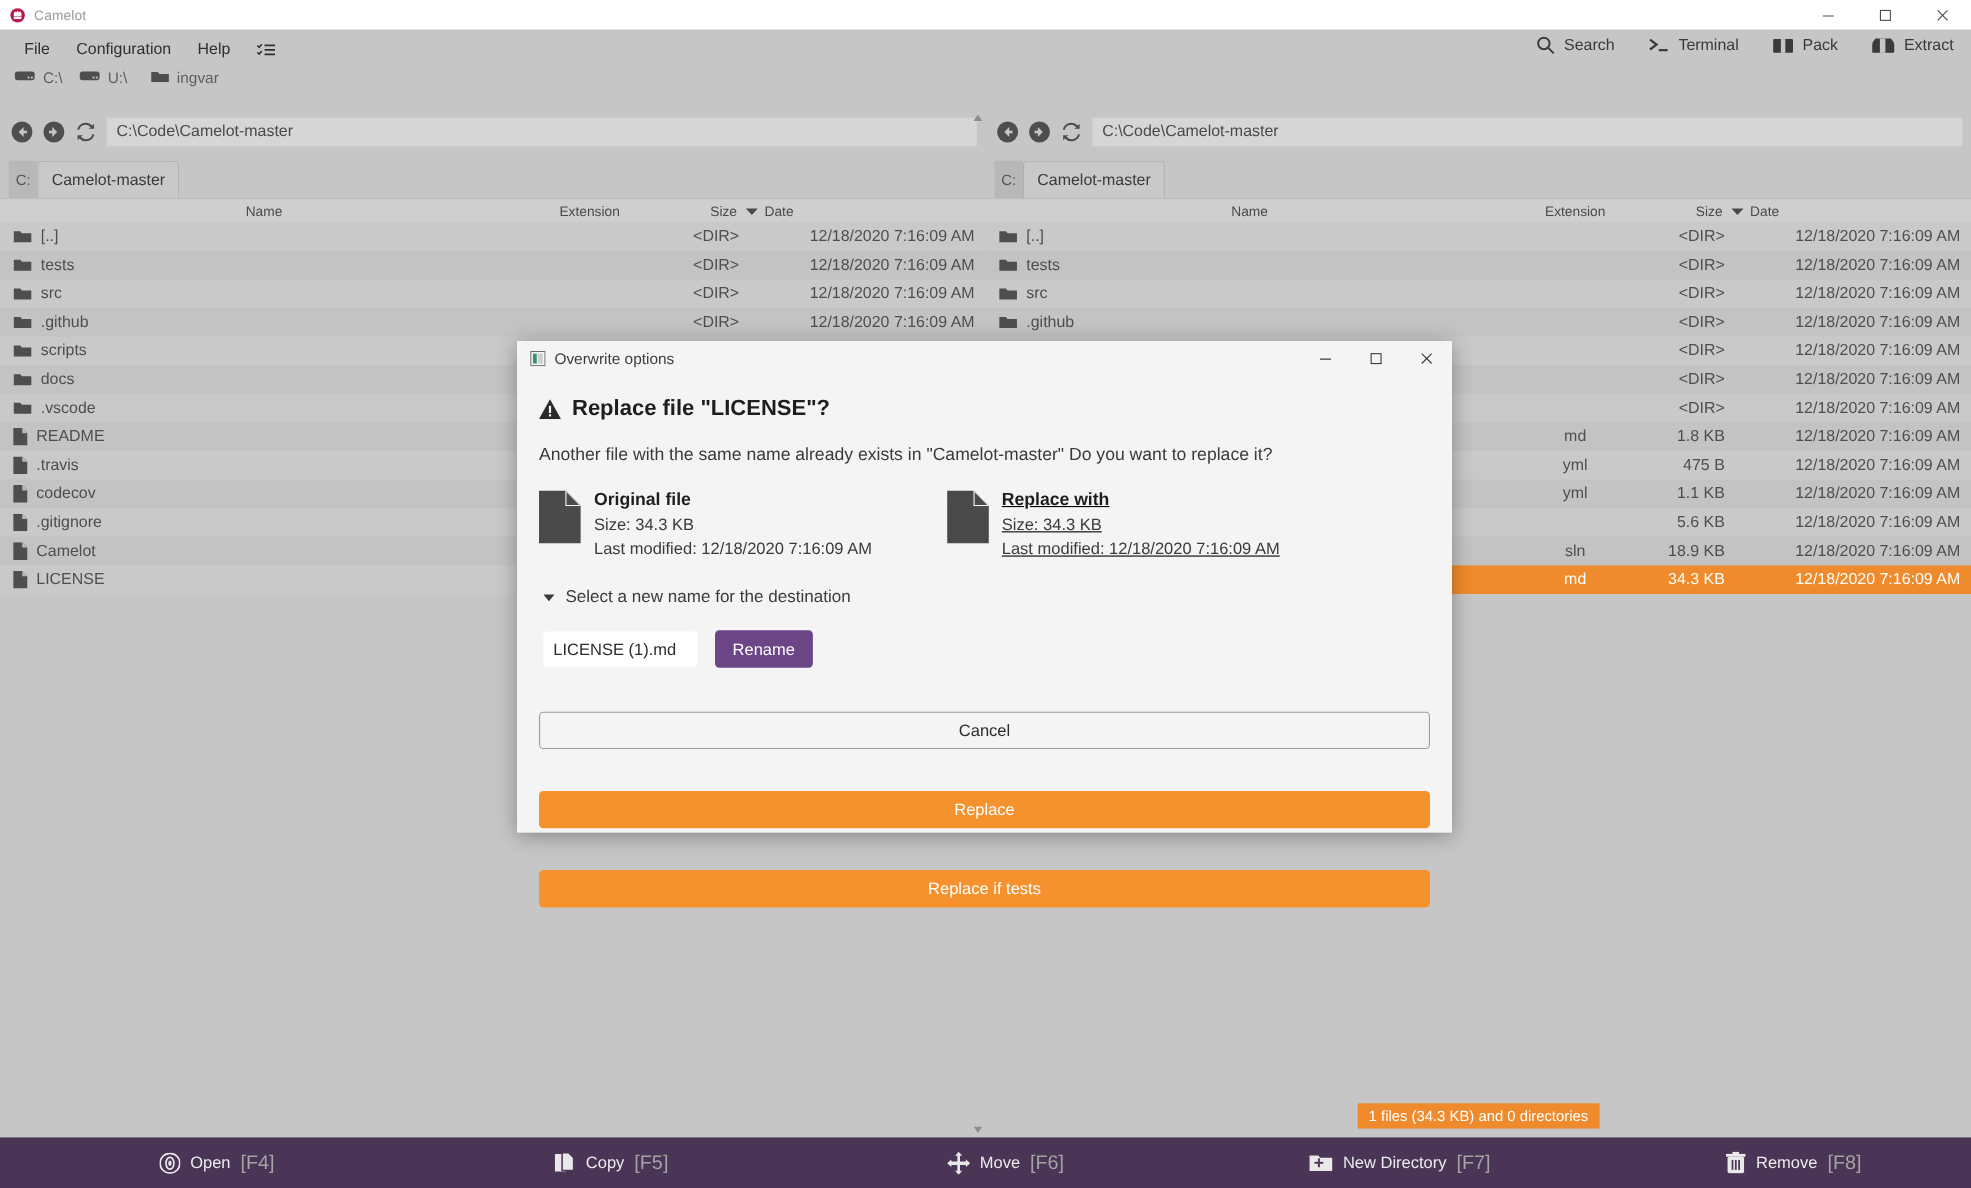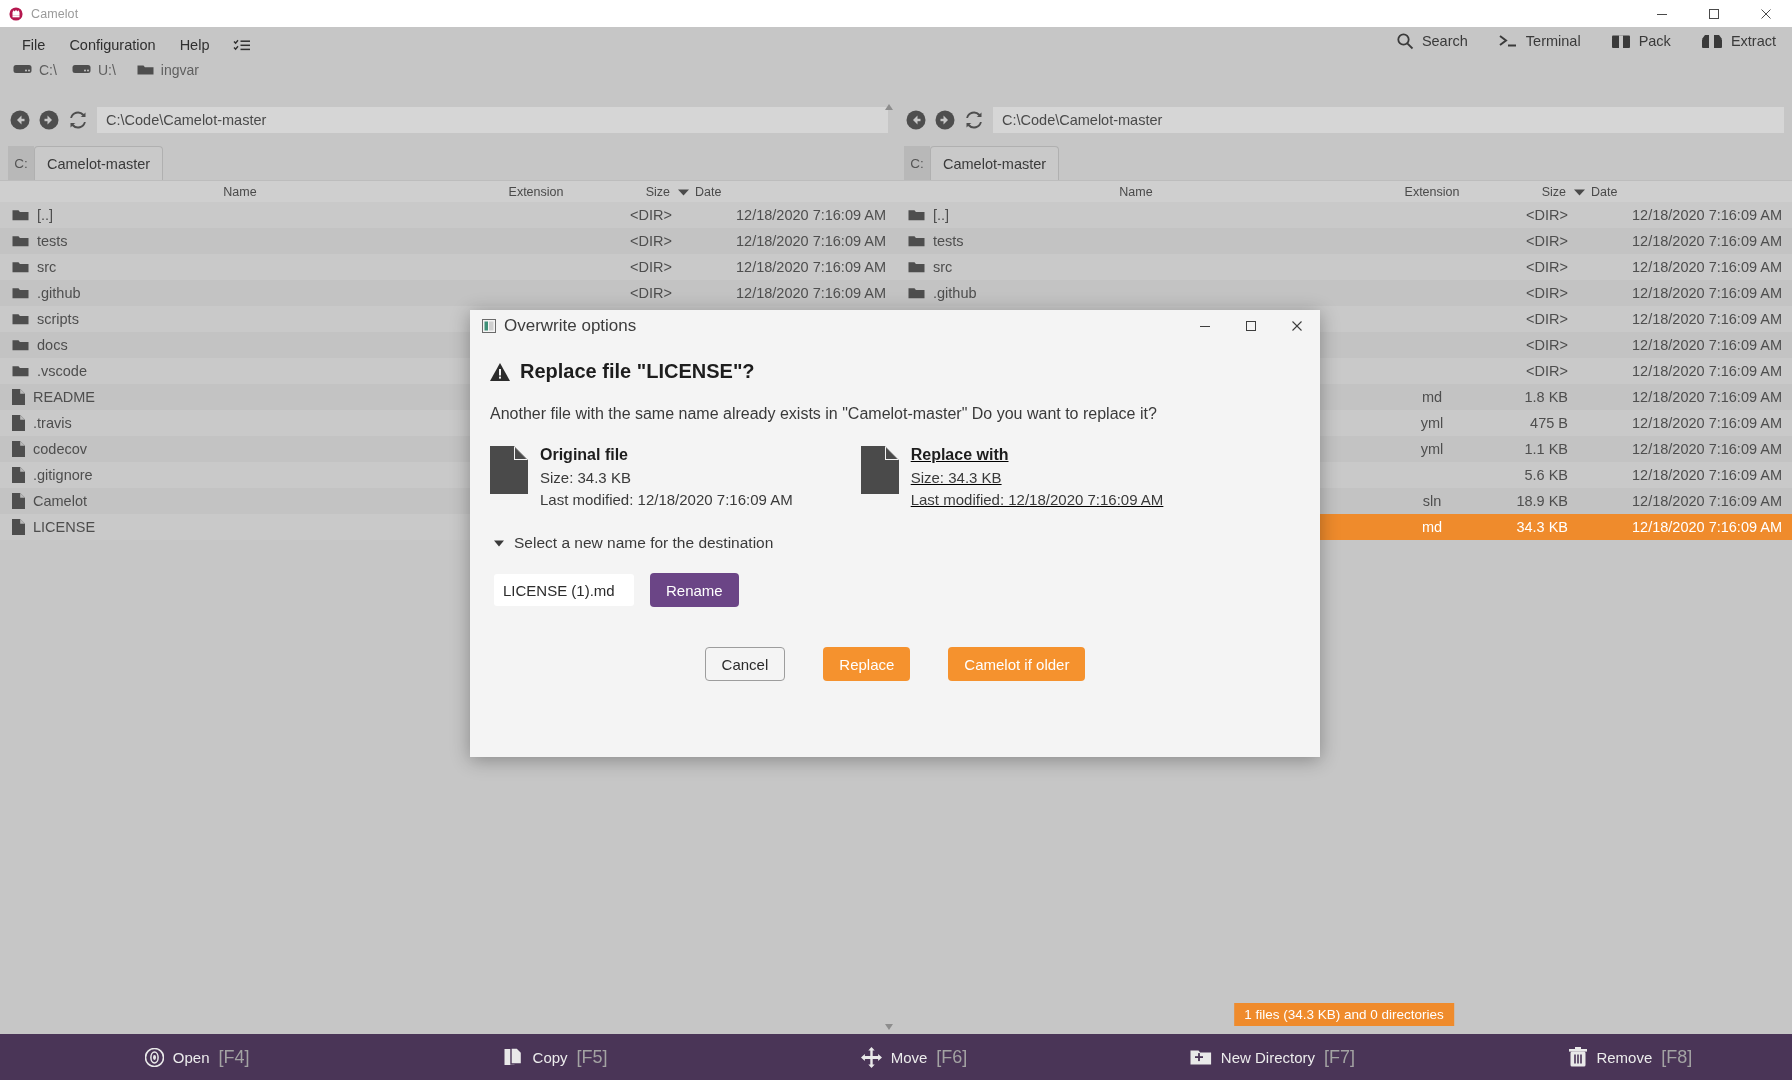--- a/index.html
+++ b/index.html
@@ -102,21 +102,21 @@
   }
   .action .key { color:#a3a3a3; font-size:18px; }
 
   
   .dlg {
     position:absolute; left:470px; top:310px; width:850px; height:447px;
     background:#f4f4f4; box-shadow:0 3px 18px rgba(0,0,0,.32);
   }
   .dlg-title { height:32px; background:#f4f4f4; display:flex; align-items:center; padding-left:12px; position:relative; }
   .dlg-title .t-icon { width:14px; height:14px; margin-right:8px; }
-  .dlg-title .t-text { font-size:17px; color:#3d3d3d; }
+  .dlg-title .t-text { font-size:14px; color:#3d3d3d; }
   .dlg-wc { position:absolute; right:0; top:0; height:32px; display:flex; }
   .dlg-wbtn { width:46px; height:32px; display:flex; align-items:center; justify-content:center; }
 
   .dlg-body { padding:18px 20px 0 20px; }
   .dlg-h1 { display:flex; align-items:center; gap:10px; font-size:20px; font-weight:bold; color:#1d1d1d; }
   .dlg-sub { margin-top:22px; font-size:16px; color:#3a3a3a; }
 
   .files { display:flex; margin-top:23px; }
   .fileblock { display:flex; gap:12px; }
   .fileblock.right { margin-left:68px;text-decoration:underline; }
@@ -128,21 +128,21 @@
   .renamerow { margin-top:21px; display:flex; align-items:center; gap:16px; padding-left:4px; }
   .rn-input {
     width:140px; height:32px; background:#ffffff; border:none; border-radius:3px;
     padding:0 9px; font-size:15px; color:#2b2b2b; font-family:"Liberation Sans", sans-serif;
   }
   .rn-btn {
     background:#6b4586; color:#fff; border:none; border-radius:4px;
     height:34px; padding:0 16px; font-size:15px; font-family:"Liberation Sans", sans-serif;
   }
 
-  .dlg-actions { margin-top:40px; display:flex; justify-content:center; gap:38px; }
+  .dlg-actions { margin-top:40px; display:flex; gap:38px;flex-direction:column; }
   .btn {
     height:34px; padding:0 16px; border-radius:4px; font-size:15px;
     font-family:"Liberation Sans", sans-serif; border:none;
   }
   .btn.cancel { background:#f4f4f4; color:#2b2b2b; border:1px solid #9d9d9d; }
   .btn.orange { background:#f5922e; color:#ffffff; }
 </style>
 </head>
 <body>
 
@@ -781,18 +781,18 @@
       </div>
 
       <div class="renamerow">
         <input class="rn-input" type="text" value="LICENSE (1).md" style="">
         <button class="rn-btn">Rename</button>
       </div>
 
       <div class="dlg-actions">
         <button class="btn cancel">Cancel</button>
         <button class="btn orange">Replace</button>
-        <button class="btn orange">Camelot if older</button>
+        <button class="btn orange">Replace if tests</button>
       </div>
     </div>
   </div>
 
 </div>
 
 </body></html>

